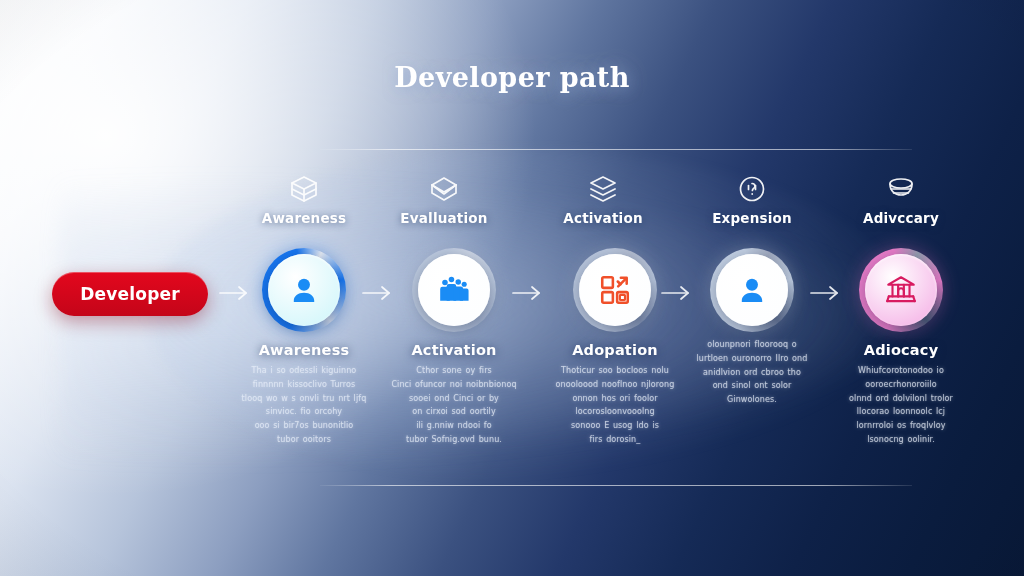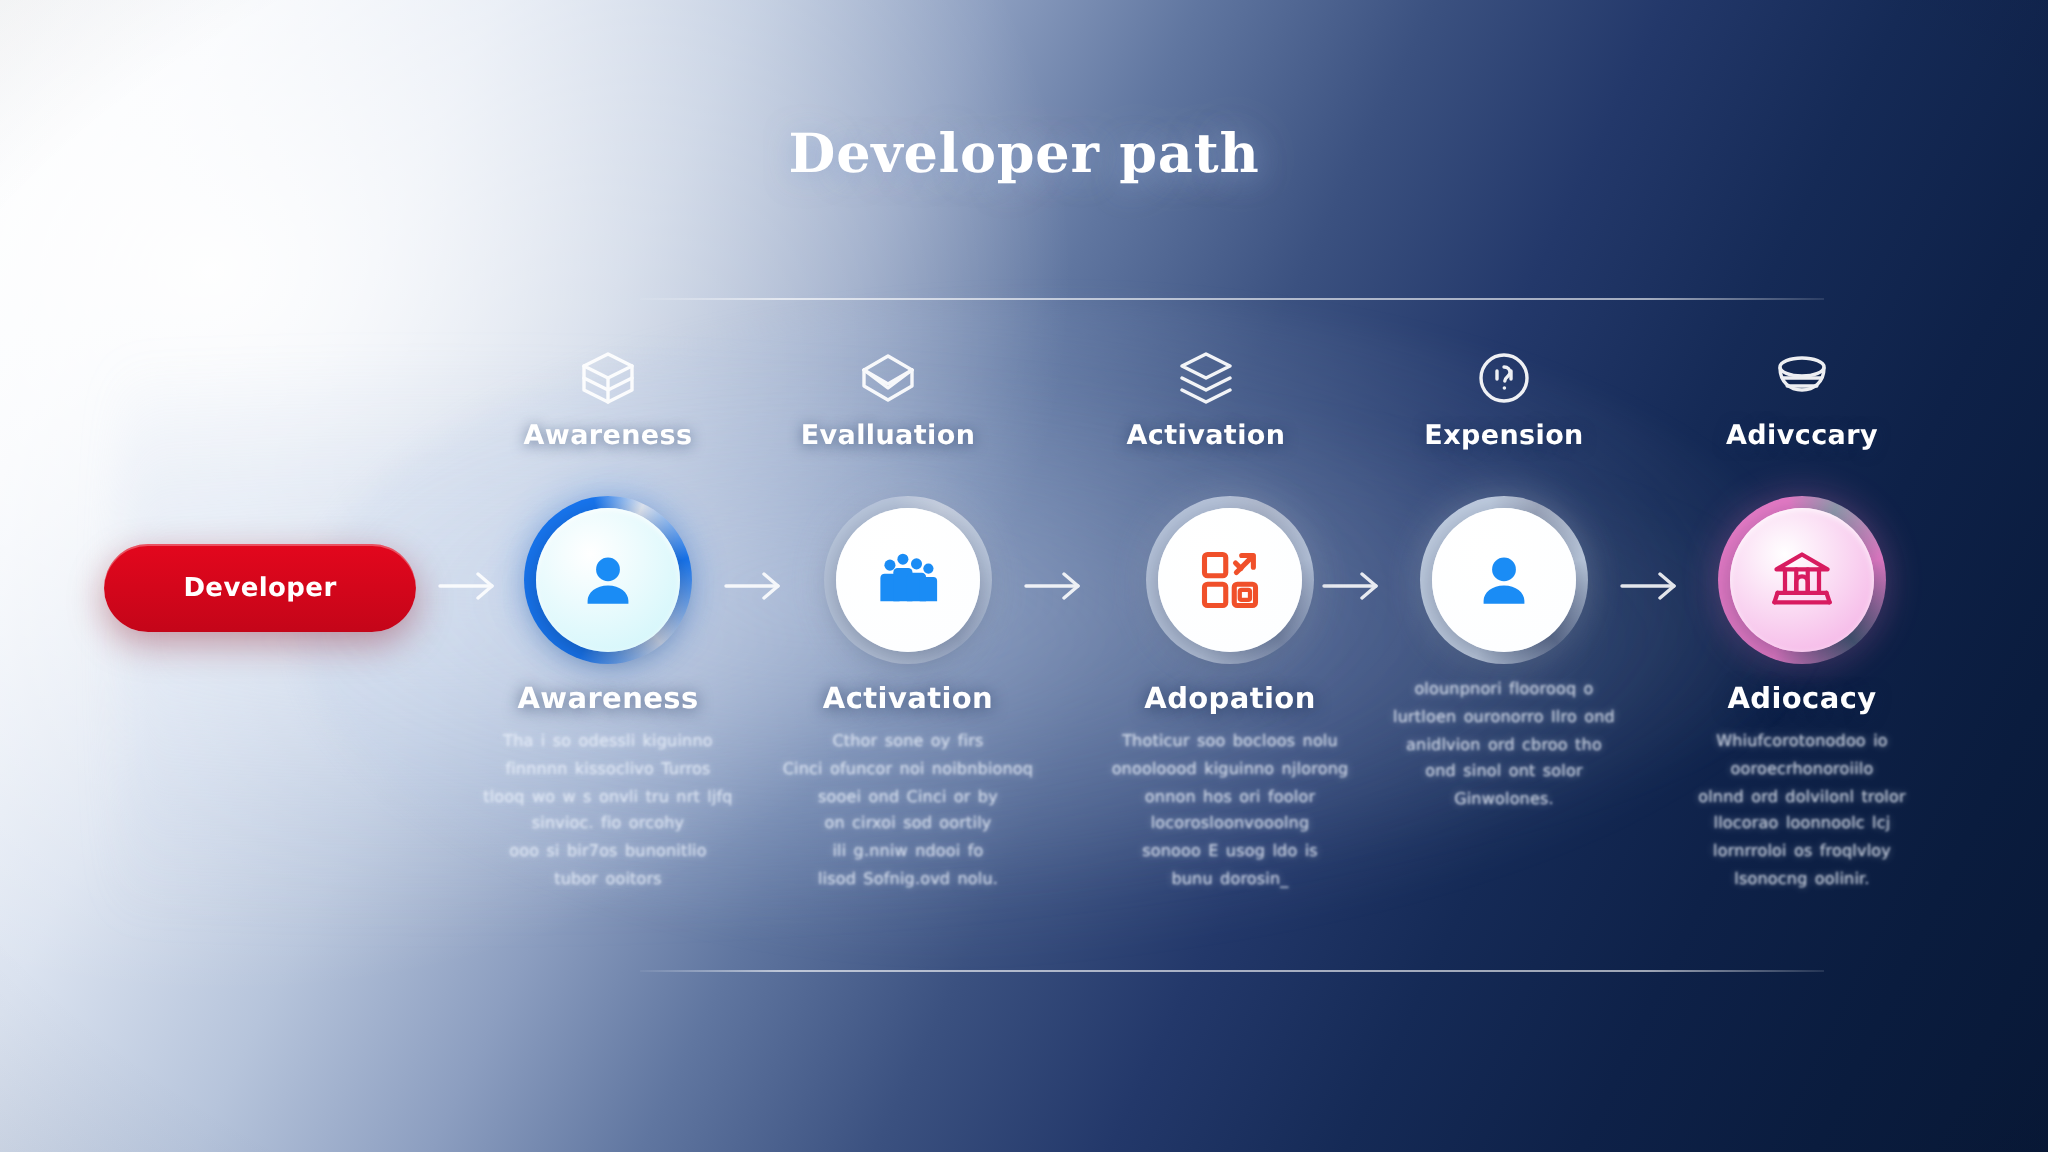--- a/index.html
+++ b/index.html
@@ -93,21 +93,21 @@
   .rule.bottom { top:485px; }
 
   
   .pill {
     position:absolute;
     left:52px; top:272px;
     width:156px; height:44px;
     border-radius:24px;
     display:flex; align-items:center; justify-content:center;
     color:#ffffff;
-    font-size:13px;
+    font-size:17px;
     font-weight:700;
     letter-spacing:0.2px;
     box-shadow:0 6px 18px rgba(140,10,25,0.38), inset 0 1px 0 rgba(255,255,255,0.30);
   }
 
   
   .arrow {
     position:absolute;
     top:283px;
     width:36px; height:20px;
@@ -331,21 +331,21 @@
             </span>
           </div>
         </div>
         <div class="nlabel">Activation</div>
         <div class="ntext">
           <div>Cthor sone oy firs</div>
           <div>Cinci ofuncor noi noibnbionoq</div>
           <div>sooei ond Cinci or by</div>
           <div>on cirxoi sod oortily</div>
           <div>ili g.nniw ndooi fo</div>
-          <div>lisod Sofnig.ovd nolu.</div>
+          <div>tubor Sofnig.ovd bunu.</div>
         </div>
       </div>
       <div class="node" style="left: 540px;">
         <div class="circle-wrap">
           <div class="ring" style="background:conic-gradient(from 200deg, #b9c6dc 0deg, #b9c6dc 150deg, rgba(255,255,255,0.55) 185deg, #b9c6dc 235deg, rgba(255,255,255,0.25) 300deg, #b9c6dc 360deg);box-shadow:0 0 18px #b9c6dc55;"></div>
           <div class="disc" style="background:radial-gradient(circle at 38% 32%, #ffffff 0%, #fdfeff 78%);">
             <span>
               <svg width="34" height="34" viewBox="0 0 32 32" fill="none" stroke="#f0502a" stroke-width="2.4" stroke-linejoin="round">
         <rect x="4" y="4" width="10" height="10" rx="1.4"></rect>
         <rect x="4" y="18" width="10" height="10" rx="1.4"></rect>
@@ -354,25 +354,25 @@
         <path d="M21.5 4.5 h5.5 v5.5" stroke-linecap="round"></path>
         <path d="M18.6 8 l2.6 2.6" stroke-linecap="round"></path>
         <rect x="20.6" y="20.6" width="4.8" height="4.8" rx="0.8" stroke-width="2"></rect>
       </svg>
             </span>
           </div>
         </div>
         <div class="nlabel">Adopation</div>
         <div class="ntext">
           <div>Thoticur soo bocloos nolu</div>
-          <div>onooloood kiguinno njlorong</div>
+          <div>onooloood nooflnoo njlorong</div>
           <div>onnon hos ori foolor</div>
           <div>locorosloonvooolng</div>
           <div>sonooo E usog ldo is</div>
-          <div>bunu dorosin_</div>
+          <div>firs dorosin_</div>
         </div>
       </div>
       <div class="node" style="left: 677px;">
         <div class="circle-wrap">
           <div class="ring" style="background:conic-gradient(from 200deg, #c2cfe2 0deg, #c2cfe2 150deg, rgba(255,255,255,0.55) 185deg, #c2cfe2 235deg, rgba(255,255,255,0.25) 300deg, #c2cfe2 360deg);box-shadow:0 0 18px #c2cfe255;"></div>
           <div class="disc" style="background:radial-gradient(circle at 38% 32%, #ffffff 0%, #fdfeff 78%);">
             <span>
               <svg width="34" height="34" viewBox="0 0 32 32" fill="#1a8cf5">
                 <circle cx="16" cy="11" r="5.6"></circle>
                 <path d="M16 18.6 c-5.6 0-9.6 3.3-9.6 7.2 v1.4 h19.2 v-1.4 c0-3.9-4-7.2-9.6-7.2 Z"></path>

